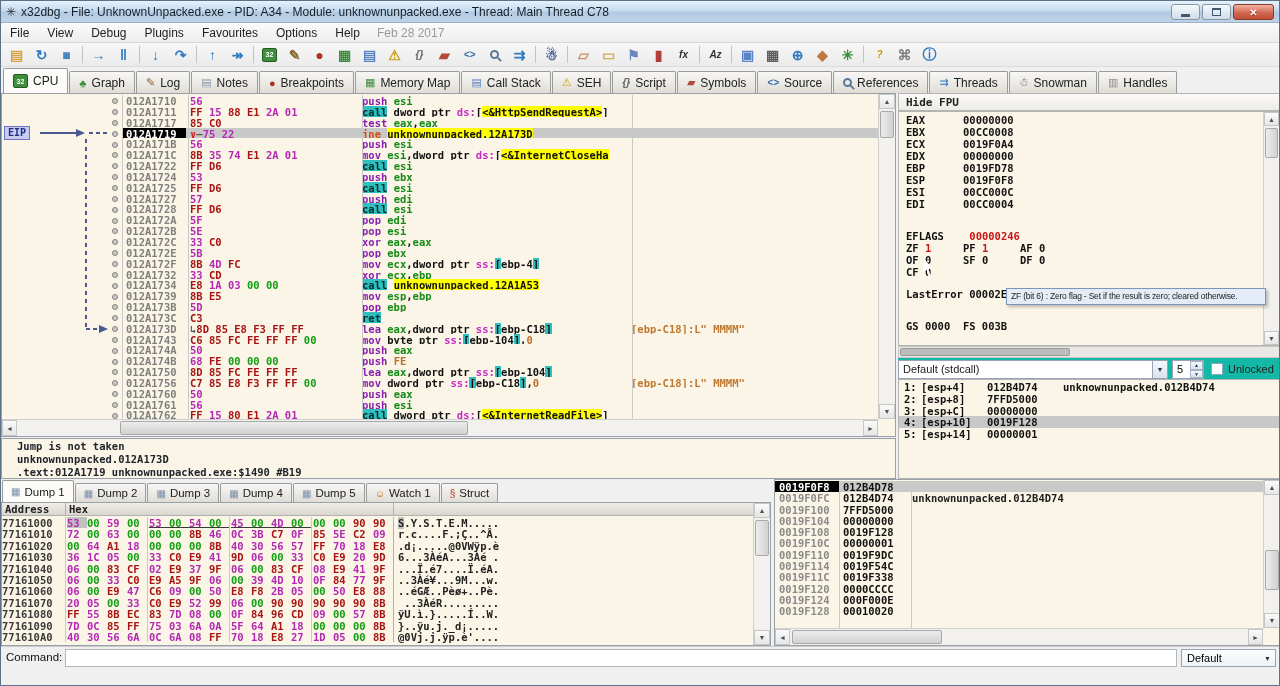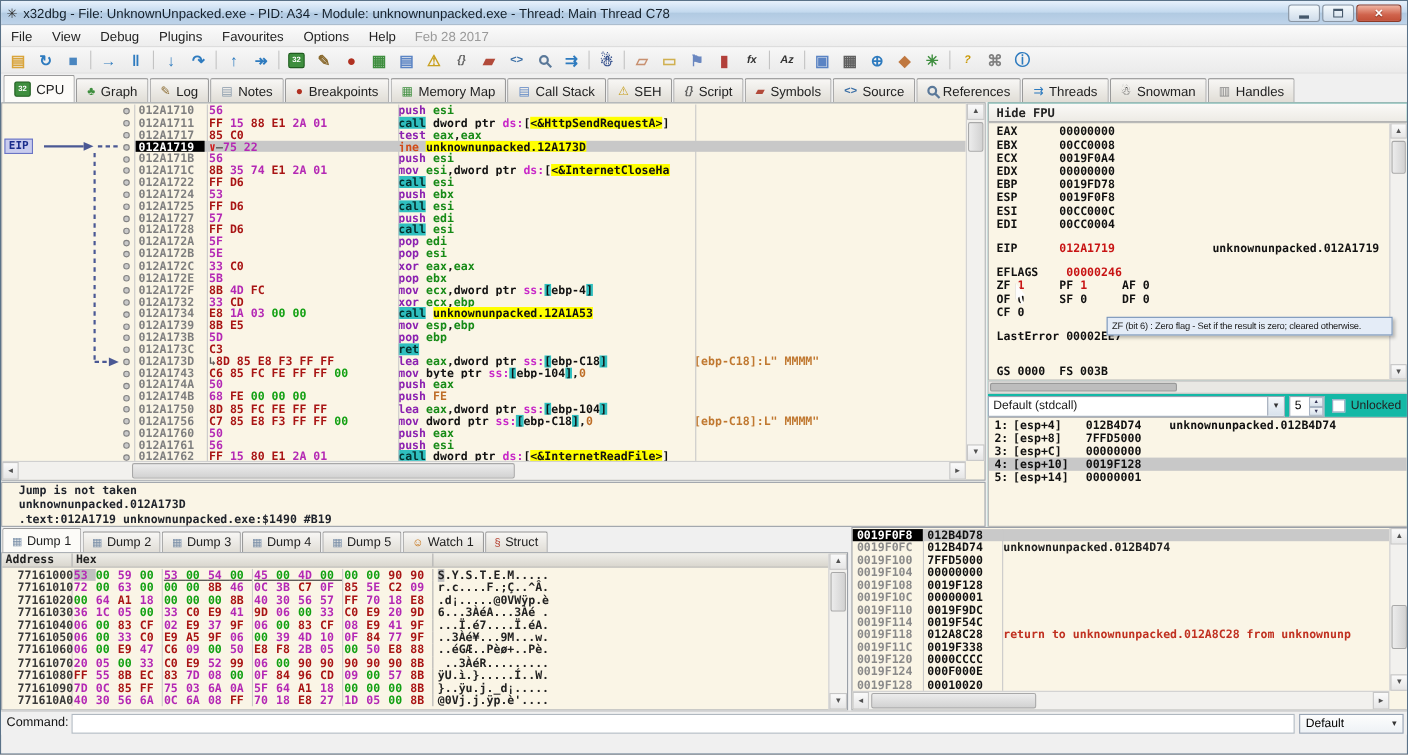--- a/index.html
+++ b/index.html
@@ -154,21 +154,21 @@
 
   
   #dump{left:0;top:501px;width:770px;height:144px;overflow:hidden;}
   .dhdr{height:13px;background:linear-gradient(#efeee9,#d9d6ce);border-bottom:1px solid #b0b0b0;
     font:bold 10.5px "DejaVu Sans Mono",monospace;color:#222;display:flex;}
   .dh-addr{width:64px;padding-left:3px;border-right:1px solid #b0b0b0;}
   .dh-hex{width:328px;padding-left:3px;border-right:1px solid #b0b0b0;}
   .dh-ascii{flex:1;padding-left:4px;}
   #dump-body{position:absolute;left:0;top:14px;right:17px;bottom:0;overflow:hidden;}
   .hrow{height:11.4px;line-height:11.4px;font:bold 10.5px "DejaVu Sans Mono",monospace;display:flex;}
-  .h-addr{width:64px;padding-left:14px;color:#3a3a3a;border-right:1px solid #c9c9c9;flex:none;}
+  .h-addr{width:64px;padding-left:0;color:#3a3a3a;border-right:1px solid #c9c9c9;flex:none;}
   .h-grp{width:82px;display:flex;border-right:1px solid #c9c9c9;flex:none;padding-left:1px;}
   .h-grp.last{border-right:1px solid #b0b0b0;}
   .h-byte{width:20px;flex:none;}
   .h-ascii{padding-left:4px;color:#222;white-space:pre;}
   .selb{background:#c0c0c0;}
   .ulb{border-bottom:1px solid #3a3a3a;}
 
   
   #stack{left:773px;top:478px;width:507px;height:167px;overflow:hidden;}
   #stack-body{position:absolute;left:0;top:1px;right:17px;bottom:17px;overflow:hidden;}
@@ -538,21 +538,20 @@
       <div id="regs-body">
           <div class="rrow"><span class="r-name">EAX</span><span>00000000</span></div>
           <div class="rrow"><span class="r-name">EBX</span><span>00CC0008</span></div>
           <div class="rrow"><span class="r-name">ECX</span><span>0019F0A4</span></div>
           <div class="rrow"><span class="r-name">EDX</span><span>00000000</span></div>
           <div class="rrow"><span class="r-name">EBP</span><span>0019FD78</span></div>
           <div class="rrow"><span class="r-name">ESP</span><span>0019F0F8</span></div>
           <div class="rrow"><span class="r-name">ESI</span><span>00CC000C</span></div>
           <div class="rrow"><span class="r-name">EDI</span><span>00CC0004</span></div>
           <div class="rblank"></div>
-          <div class="rrow"><span class="r-name">EIP</span><span class="r-red">012A1719</span><span class="r-note">     unknownunpacked.012A1719</span></div>
           <div class="rblank"></div>
           <div class="rrow"><span class="r-name">EFLAGS</span><span class="r-red"> 00000246</span></div>
           <div class="rrow"><span class="fcell"><span>ZF </span><span class="r-red">1</span></span><span class="fcell"><span>PF </span><span class="r-red">1</span></span><span class="fcell"><span>AF </span><span>0</span></span></div>
           <div class="rrow"><span class="fcell"><span>OF </span><span>0</span></span><span class="fcell"><span>SF </span><span>0</span></span><span class="fcell"><span>DF </span><span>0</span></span></div>
           <div class="rrow"><span class="fcell"><span>CF </span><span>0</span></span></div>
           <div class="rblank"></div>
           <div class="rrow"><span>LastError </span><span>00002EE7</span></div>
           <div class="rblank"></div>
           <div class="rblank"></div>
           <div class="rrow"><span>GS 0000  FS 003B</span></div>
@@ -949,21 +948,20 @@
   <div class="pane" id="stack">
     <div id="stack-body">
         <div class="srow sel"><span class="s-addr">0019F0F8</span><span class="s-val">012B4D78</span></div>
         <div class="srow"><span class="s-addr">0019F0FC</span><span class="s-val">012B4D74</span><span class="s-cmt">unknownunpacked.012B4D74</span></div>
         <div class="srow"><span class="s-addr">0019F100</span><span class="s-val">7FFD5000</span><span class="s-cmt"></span></div>
         <div class="srow"><span class="s-addr">0019F104</span><span class="s-val">00000000</span><span class="s-cmt"></span></div>
         <div class="srow"><span class="s-addr">0019F108</span><span class="s-val">0019F128</span><span class="s-cmt"></span></div>
         <div class="srow"><span class="s-addr">0019F10C</span><span class="s-val">00000001</span><span class="s-cmt"></span></div>
         <div class="srow"><span class="s-addr">0019F110</span><span class="s-val">0019F9DC</span><span class="s-cmt"></span></div>
         <div class="srow"><span class="s-addr">0019F114</span><span class="s-val">0019F54C</span><span class="s-cmt"></span></div>
-        <div class="srow"><span class="s-addr">0019F118</span><span class="s-val">012A8C28</span><span class="s-cmt red">return to unknownunpacked.012A8C28 from unknownunp</span></div>
         <div class="srow"><span class="s-addr">0019F11C</span><span class="s-val">0019F338</span><span class="s-cmt"></span></div>
         <div class="srow"><span class="s-addr">0019F120</span><span class="s-val">0000CCCC</span><span class="s-cmt"></span></div>
         <div class="srow"><span class="s-addr">0019F124</span><span class="s-val">000F000E</span><span class="s-cmt"></span></div>
         <div class="srow"><span class="s-addr">0019F128</span><span class="s-val">00010020</span><span class="s-cmt"></span></div>
       </div>
     <div class="svline" style="left:64px"></div>
     <div class="svline" style="left:136px"></div>
     <div class="sb" style="position:absolute;right:0;top:0;width:17px;bottom:17px;border-left:1px solid #d0d0d0">
       <div class="sba" style="height:15px">▲</div>
       <div class="sbt" style="left:1px;right:1px;top:70px;height:40px"></div>

